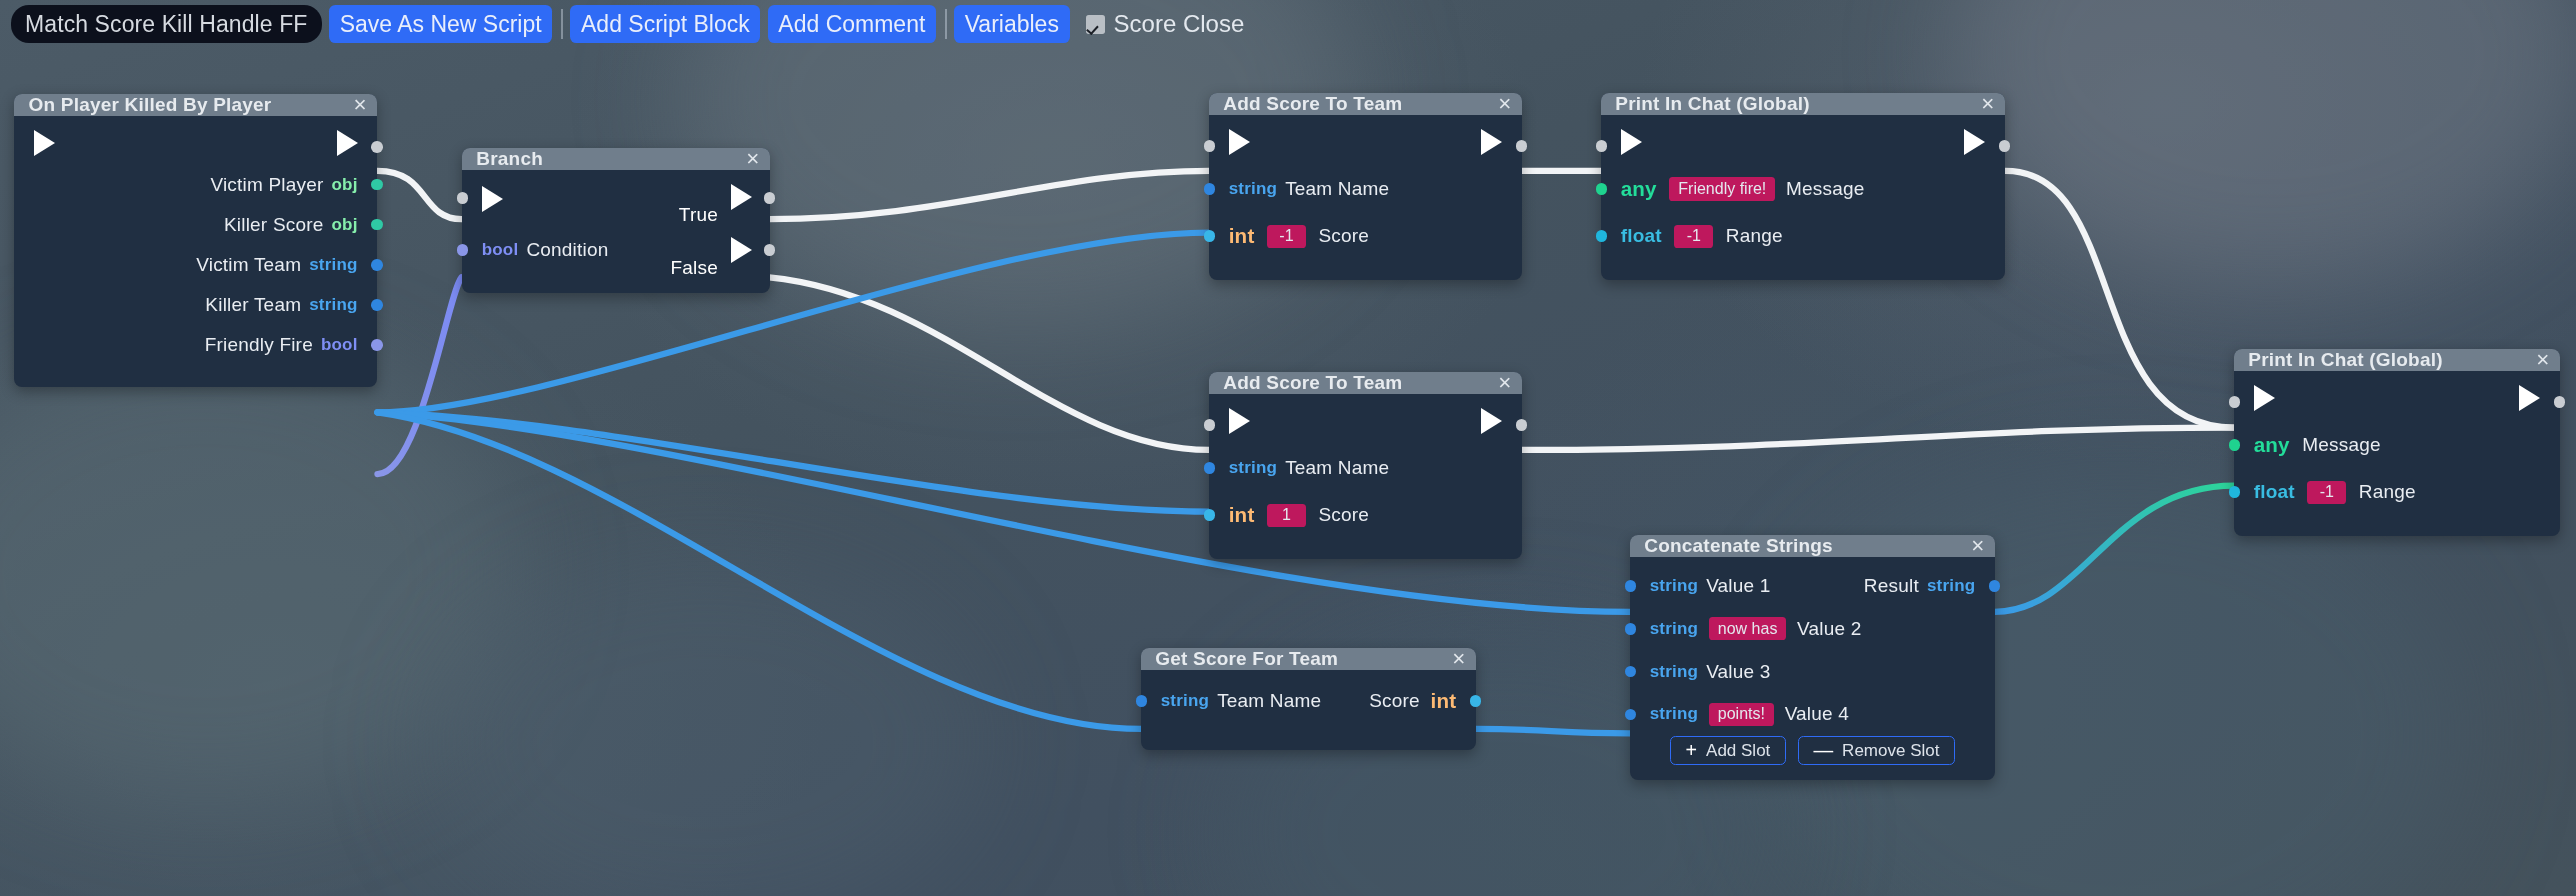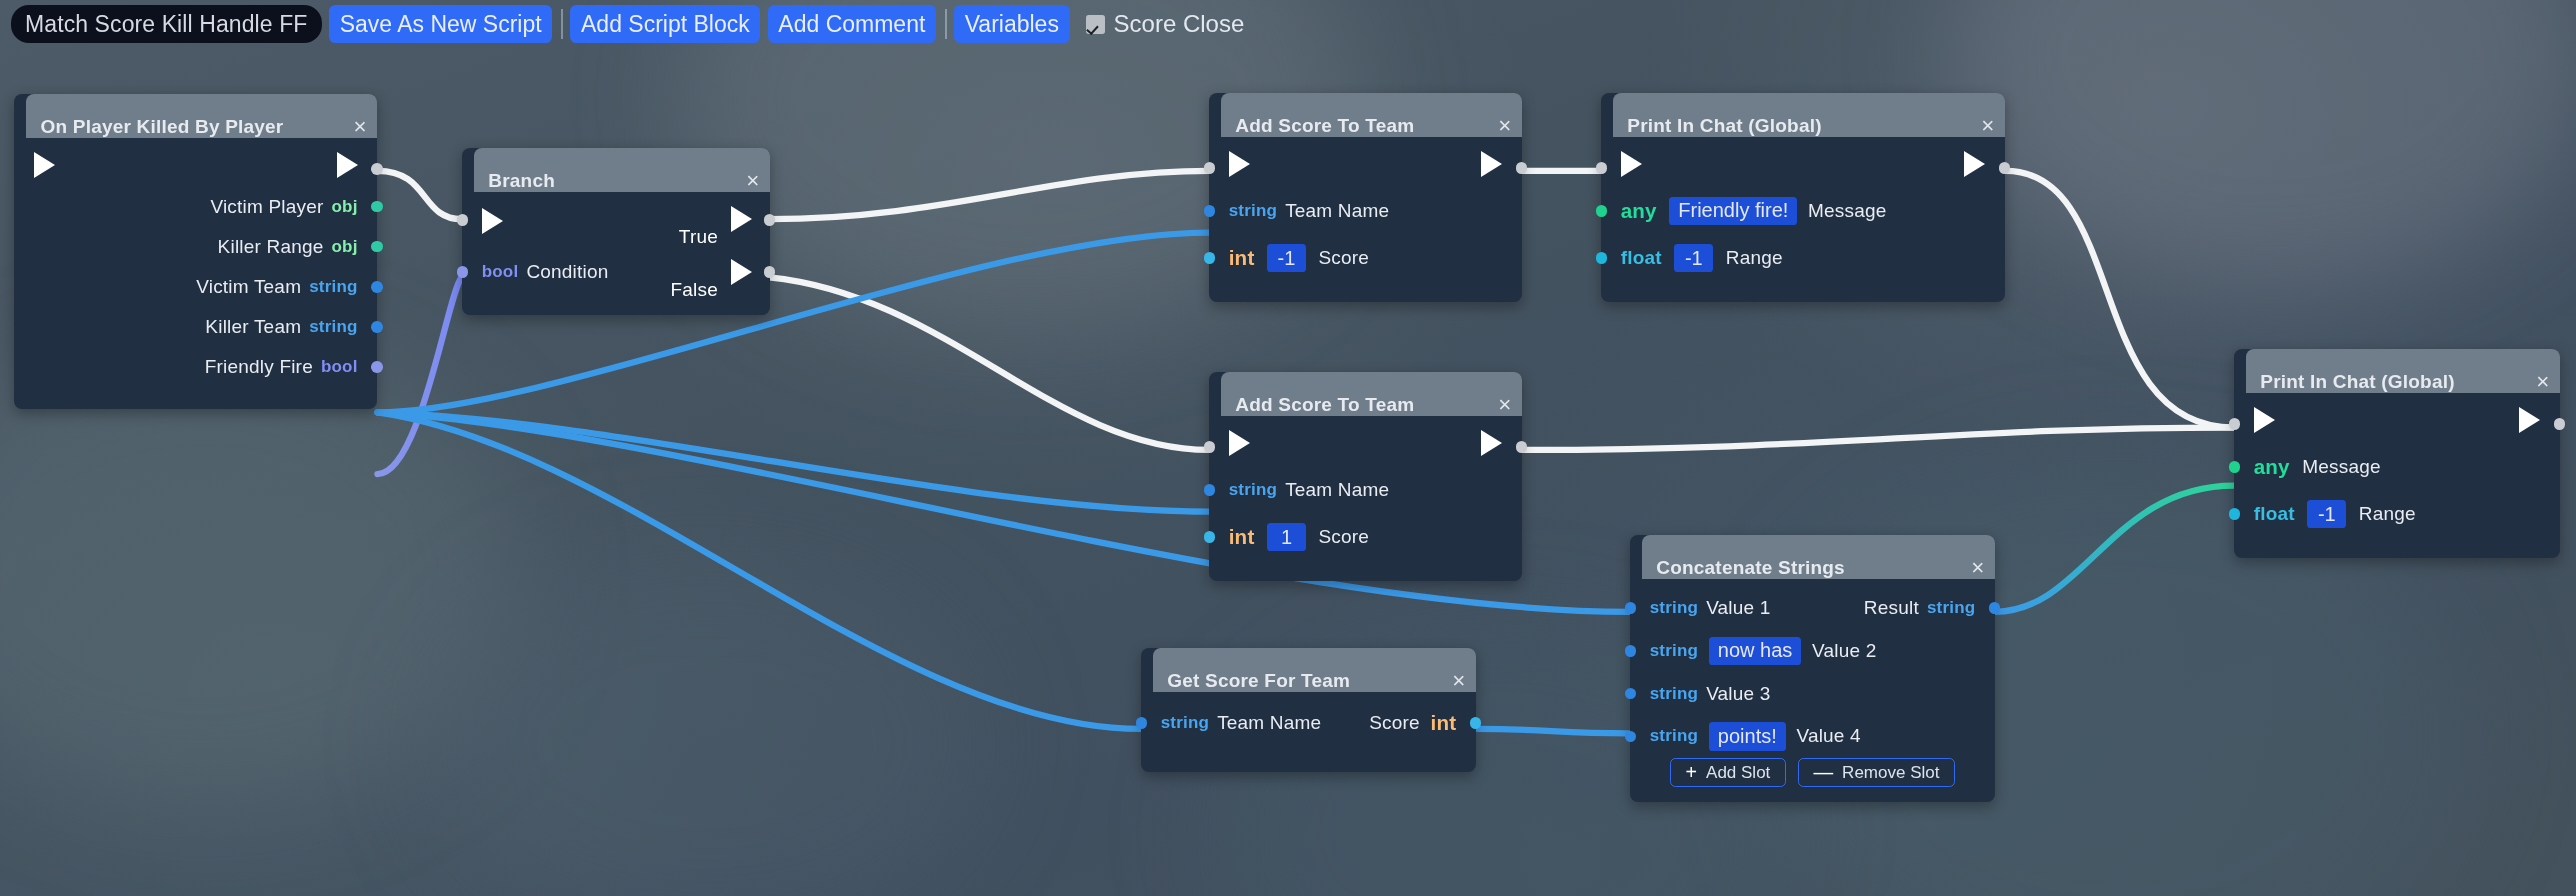--- a/index.html
+++ b/index.html
@@ -101,26 +101,25 @@
   
   .node {
     position: absolute;
     z-index: 30;
     border-radius: 8px;
     background: #202f42;
     box-shadow: 0 4.5px 14.3px rgba(0,0,0,.30);
     overflow: visible;
   }
   .node-head {
-    height: 44px;
-    display: flex; align-items: flex-end;
+    height: 22px;
+    display: flex; align-items: flex-start;
     padding: 0 10.7px 0 14.3px;
     background: rgba(118,132,146,.93);
     border-radius: 8px 8px 0 0;
-    margin-left: 12px;
   }
   .node-title {
     flex: 1 1 auto;
     color: #e7ebef;
     font-size: 19px;
     font-weight: bold;
     letter-spacing: 0.2px;
     white-space: nowrap;
   }
   .node-close {
@@ -166,24 +165,24 @@
   .t-float  { color: #39bde2; }
   .t-bool   { color: #7f8ff5; }
   .t-obj    { color: #86efac; }
   .t-any    { color: #23dd9a; }
   .t-exec   { color: #ffffff; margin-top: 35px; }
 
   .val {
     display: inline-block;
     min-width: 39px;
     padding: 2.7px 9px;
-    background: #1d4ed8;
+    background: #be185d;
     border-radius: 3.6px;
     color: #e4e8ee;
-    font-size: 20px;
+    font-size: 16px;
     text-align: center;
     cursor: text;
   }
 
   .gap { width: 8px; flex: 0 0 auto; }
 
   
   .port {
     position: absolute;
     width: 11.6px; height: 11.6px;
@@ -302,21 +301,21 @@
       </div>
 
       <div class="pin-row right row-out">
         <span class="plabel">Victim Player</span>
         <span class="gap"></span>
         <span class="ptype t-obj">obj</span>
         <span class="port right o" style="top:10.7px;"></span>
       </div>
 
       <div class="pin-row right row-out" style="margin-top:7.2px;">
-        <span class="plabel">Killer Range</span>
+        <span class="plabel">Killer Score</span>
         <span class="gap"></span>
         <span class="ptype t-obj">obj</span>
         <span class="port right o" style="top:10.7px;"></span>
       </div>
 
       <div class="pin-row right row-out" style="margin-top:7.2px;">
         <span class="plabel">Victim Team</span>
         <span class="gap"></span>
         <span class="ptype t-string">string</span>
         <span class="port right s" style="top:10.7px;"></span>

